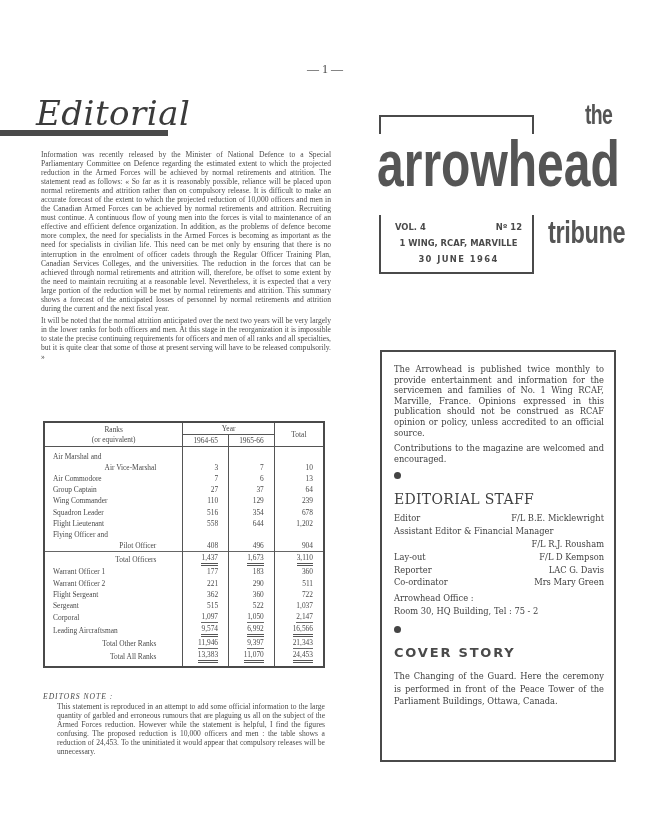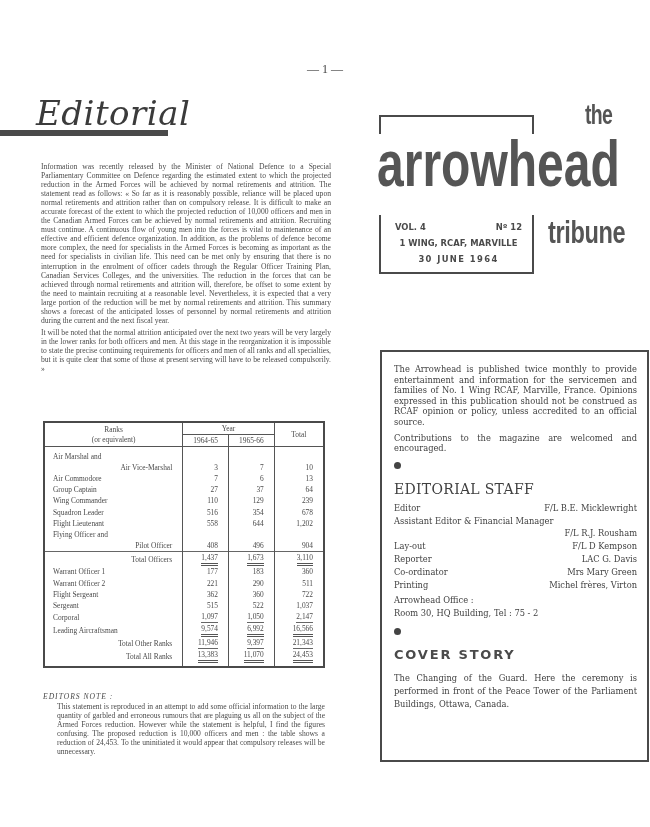--- a/index.html
+++ b/index.html
@@ -6,54 +6,54 @@
   html, body { width: 650px; height: 827px; background: #ffffff; overflow: hidden; }
   body { position: relative; font-family: "Liberation Serif", serif; color: #3a3a3a; }
 
   .page-number { position: absolute; left: 0; width: 650px; top: 62px; text-align: center; font-size: 12px; color: #444; font-family: "Liberation Serif", serif; }
 
   
   .editorial-title { position: absolute; left: 36px; top: 93px; font-family: "DejaVu Serif", serif; font-style: italic; font-size: 34px; color: #3b3b3b; letter-spacing: 0.5px; }
   .editorial-bar { position: absolute; left: 0; top: 130px; width: 168px; height: 6px; background: #4a4a4a; }
 
   
-  .left-col { position: absolute; left: 41px; top: 162px; width: 290px; }
+  .left-col { position: absolute; left: 41px; top: 150px; width: 290px; }
   .body-para { font-size: 7.6px; line-height: 9.05px; text-align: justify; color: #4a4a4a; font-family: "Liberation Serif", serif; margin-bottom: 3px; }
 
   
   .ranks-table { position: absolute; left: 43px; top: 421px; width: 282px; border-collapse: collapse; border: 2px solid #4a4a4a; font-size: 7.4px; color: #4a4a4a; font-family: "Liberation Serif", serif; }
   .ranks-table th { font-weight: normal; text-align: center; padding: 1px 2px; }
   .ranks-table .head-ranks { border-right: 1px solid #555; width: 140px; line-height: 10px; }
   .ranks-table .head-year { border-right: 1px solid #555; border-bottom: 1px solid #555; height: 12px; }
   .ranks-table .head-total { width: 50px; }
   .ranks-table .head-sub { border-right: 1px solid #555; width: 46px; height: 12px; }
   .ranks-table thead tr:last-child th, .ranks-table .head-ranks, .ranks-table .head-total { border-bottom: 1px solid #555; }
   .ranks-table td { padding: 0 4px; height: 11.2px; line-height: 11.2px; white-space: nowrap; }
   .ranks-table td.num { text-align: right; border-left: 1px solid #555; padding-right: 10px; }
   .ranks-table td.rank { padding-left: 8px; }
-  .ranks-table td.rank.indent { text-align: right; padding-right: 10px; }
+  .ranks-table td.rank.indent { text-align: right; padding-right: 26px; }
   .ranks-table tr.spacer td { height: 4px; }
   .ranks-table .ul { border-bottom: 1px solid #666; display: inline-block; line-height: 10px; }
   .ranks-table .dbl { border-bottom: 3px double #555; display: inline-block; line-height: 10px; }
   .ranks-table tr.total-officers td { border-top: 1px solid #666; }
 
   .editors-note-title { position: absolute; left: 43px; top: 692px; font-size: 7.6px; font-style: italic; letter-spacing: 1px; color: #4a4a4a; }
   .editors-note { position: absolute; left: 57px; top: 702px; width: 268px; font-size: 7.6px; line-height: 9.05px; text-align: justify; color: #4a4a4a; }
 
   
   .mast-box-top { position: absolute; left: 379px; top: 115px; width: 155px; height: 19px; border-top: 2px solid #4a4a4a; border-left: 2px solid #4a4a4a; border-right: 2px solid #4a4a4a; }
   .mast-the { position: absolute; left: 585px; top: 100px; font-family: "Liberation Sans", sans-serif; font-weight: bold; font-size: 27px; color: #555; transform: scaleX(0.72); transform-origin: left top; letter-spacing: -1px; }
   .mast-arrowhead { position: absolute; left: 377px; top: 132px; font-family: "Liberation Sans", sans-serif; font-weight: bold; font-size: 64px; line-height: 64px; color: #555; transform: scaleX(0.75); transform-origin: left top; letter-spacing: 0px; white-space: nowrap; }
   .mast-info { position: absolute; left: 379px; top: 215px; width: 155px; height: 59px; border-left: 2px solid #4a4a4a; border-right: 2px solid #4a4a4a; border-bottom: 2px solid #4a4a4a; font-family: "DejaVu Sans", sans-serif; font-weight: bold; font-size: 8.4px; color: #4a4a4a; padding: 4px 10px 0 14px; }
   .mast-row { display: flex; justify-content: space-between; height: 16px; line-height: 16px; }
   .mast-row.center { justify-content: center; letter-spacing: 1.4px; }
   .mast-tribune { position: absolute; left: 548px; top: 215px; font-family: "Liberation Sans", sans-serif; font-weight: bold; font-size: 31px; color: #555; transform: scaleX(0.76); transform-origin: left top; letter-spacing: -0.5px; }
 
   
-  .info-box { position: absolute; left: 380px; top: 350px; width: 269px; height: 412px; border: 2px solid #4a4a4a; border-top-width: 2px; padding: 12px 10px 0 12px; font-family: "DejaVu Serif", serif; font-size: 8.3px; color: #3f3f3f; }
+  .info-box { position: absolute; left: 380px; top: 350px; width: 236px; height: 412px; border: 2px solid #4a4a4a; border-top-width: 2px; padding: 12px 10px 0 12px; font-family: "DejaVu Serif", serif; font-size: 8.3px; color: #3f3f3f; }
   .info-para { line-height: 10.6px; text-align: justify; margin-bottom: 5px; }
   .bullet { width: 7px; height: 7px; border-radius: 50%; background: #444; margin: 8px 0 12px 0; }
   .staff-heading { font-size: 14px; letter-spacing: 0.3px; margin-bottom: 5px; }
   .staff-row { display: flex; justify-content: space-between; line-height: 12.8px; }
   .staff-full { line-height: 12.8px; }
   .staff-right { text-align: right; line-height: 12.8px; }
   .office { line-height: 12.8px; margin-top: 3px; }
   .cover-heading { font-family: "DejaVu Sans", sans-serif; font-weight: bold; font-size: 13px; letter-spacing: 1.8px; color: #4a4a4a; margin: 2px 0 10px 0; }
   .cover-para { line-height: 12.8px; text-align: justify; }
 </style>
@@ -246,23 +246,19 @@
         <span>F/L D Kempson</span>
       </div>
     <div class="staff-row">
         <span>Reporter</span>
         <span>LAC G. Davis</span>
       </div>
     <div class="staff-row">
         <span>Co-ordinator</span>
         <span>Mrs Mary Green</span>
       </div>
-    <div class="staff-row">
-        <span>Printing</span>
-        <span>Michel frères, Virton</span>
-      </div>
   </div>
   <div class="office">Arrowhead Office :</div>
   <div class="staff-full">Room 30, HQ Building, Tel : 75 - 2</div>
   <div class="bullet"></div>
   <div class="cover-heading">COVER STORY</div>
   <p class="cover-para">The Changing of the Guard. Here the ceremony is performed in front of the Peace Tower of the Parliament Buildings, Ottawa, Canada.</p>
 </div>
 
 </body></html>

